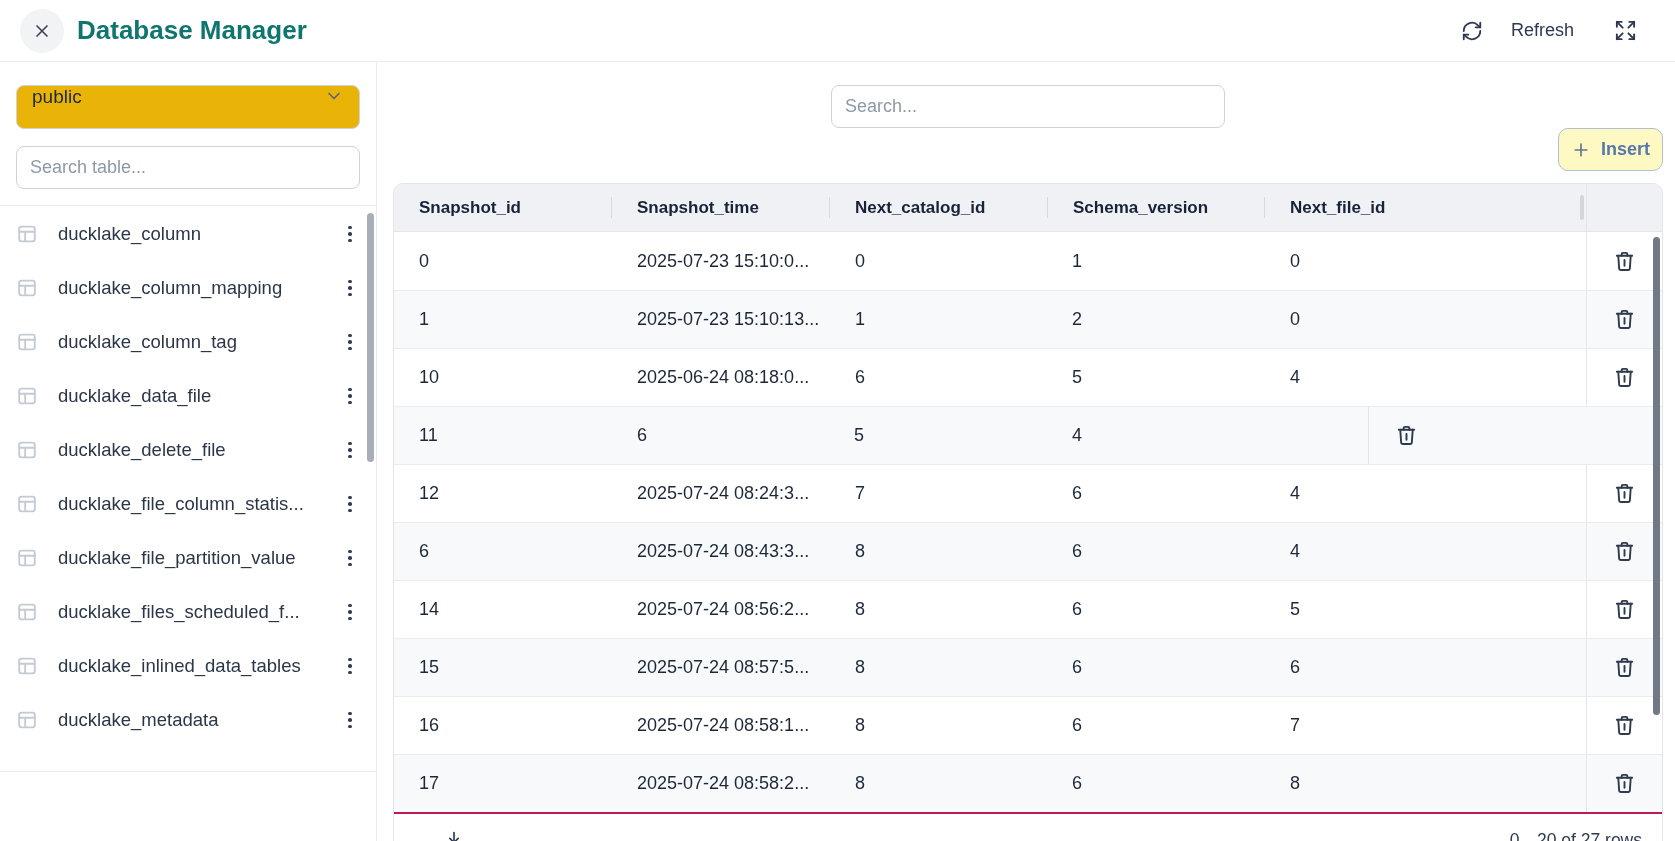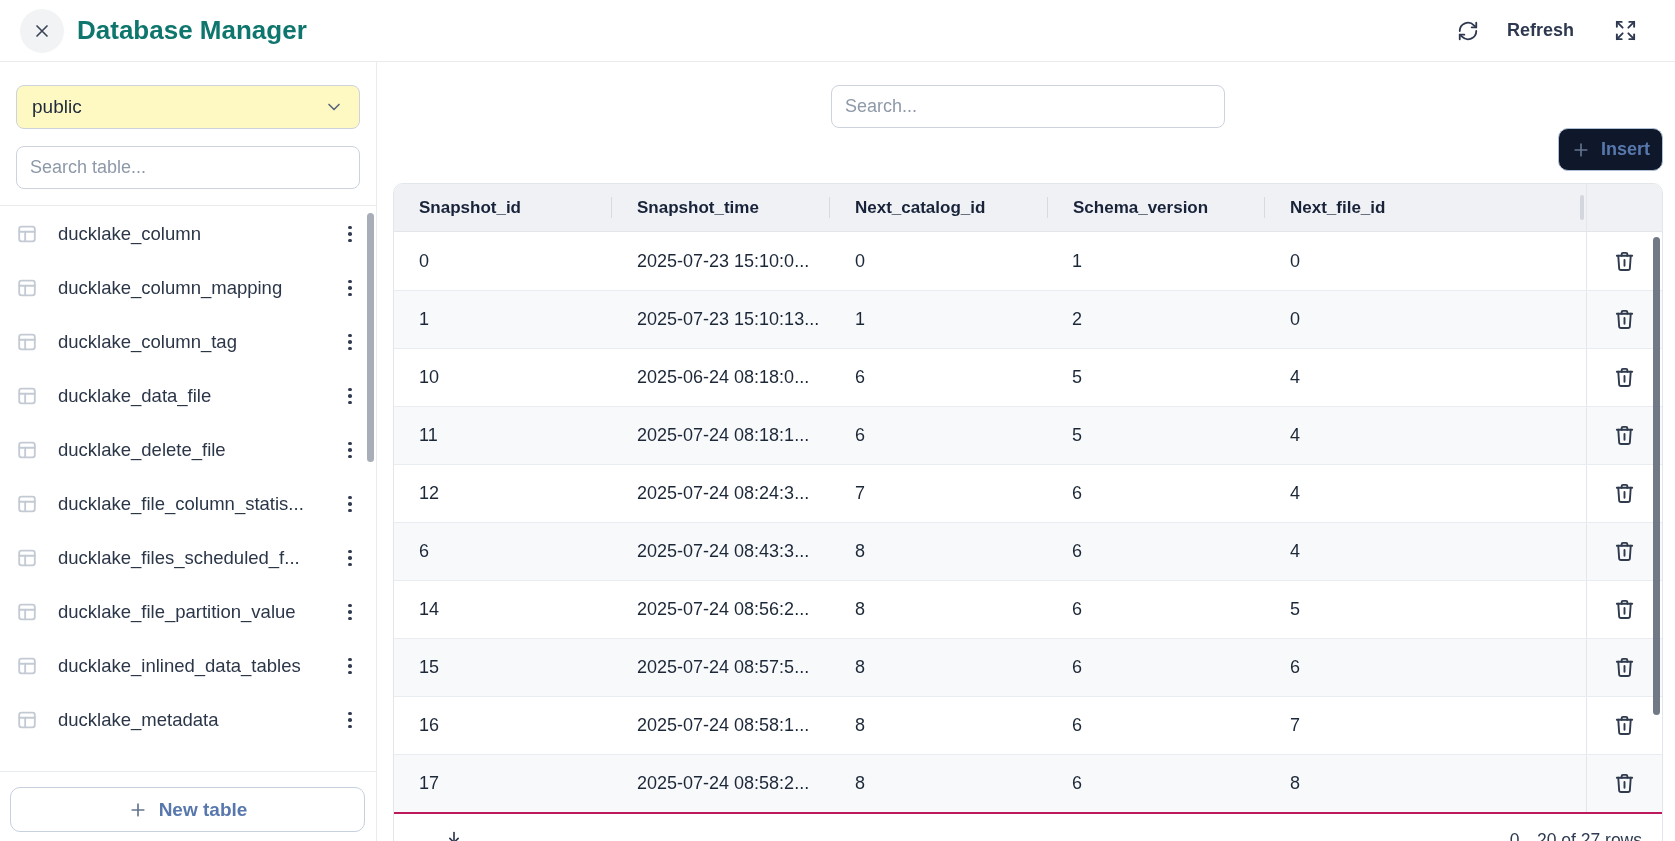--- a/index.html
+++ b/index.html
@@ -7,34 +7,34 @@
     font-family:"Liberation Sans", sans-serif; color:#1c2838; }
 
   
   .topbar { height:62px; display:flex; align-items:center; padding:0 38px 0 20px;
     border-bottom:1px solid #e9ecef; background:#fff; }
   .close-btn { width:44px; height:44px; border-radius:50%; background:#f1f3f4;
     border:none; display:flex; align-items:center; justify-content:center; cursor:pointer; color:#3a4456; flex:0 0 auto; }
   .page-title { font-size:26px; font-weight:700; color:#0f766e; margin-left:13px; }
   .topbar-right { margin-left:auto; display:flex; align-items:center; gap:40px; }
   .refresh-btn { display:flex; align-items:center; gap:28px; background:none; border:none;
-    font-family:inherit; font-size:18px; font-weight:700; color:#2e3950; cursor:pointer; }
+    font-family:inherit; font-size:18px; font-weight:400; color:#2e3950; cursor:pointer; }
   .fs-btn { background:none; border:none; color:#2e3950; cursor:pointer; display:flex; }
 
   .icon { display:block; fill:none; stroke:currentColor; stroke-width:2;
     stroke-linecap:round; stroke-linejoin:round; }
 
   
   .content { display:flex; height:779px; }
 
   
   .sidebar { width:377px; flex:0 0 377px; border-right:1px solid #e9ecef; position:relative;
     padding:23px 16px 0 16px; }
-  .schema-select { height:44px; border:1px solid #ccd3dd; border-radius:8px; background:#fef9c3;
-    display:flex; align-items:center; justify-content:space-between; padding:0 15px;
+  .schema-select { height:44px; border:1px solid #ccd3dd; border-radius:8px; background:#eab308;
+    display:flex; align-items:flex-start; justify-content:space-between; padding:0 15px;
     font-size:19px; color:#1e293b; cursor:pointer; }
   .schema-select .chev { color:#5a6779; }
   .tbl-search { margin-top:17px; width:100%; height:43px; border:1px solid #ccd3dd; border-radius:8px;
     padding:0 13px; font-family:inherit; font-size:18px; color:#1e293b; outline:none; }
   .tbl-search::placeholder { color:#8e99a8; }
   .side-divider { position:absolute; left:0; right:0; top:143px; border-top:1px solid #e9ecef; }
   .table-list { margin:18px 0 0 0; }
   .titem { height:54px; display:flex; align-items:center; gap:20px; cursor:pointer; }
   .titem .table-ic { color:#c3cad3; flex:0 0 auto; }
   .titem .tname { font-size:18.5px; color:#2b3648; white-space:nowrap; }
@@ -49,21 +49,21 @@
     font-family:inherit; font-size:19px; font-weight:700; color:#5878ad; }
   .new-table .plus { color:#64748f; }
 
   
   .main { flex:1; padding:23px 0 0 16px; }
   .main-top { display:flex; align-items:center; width:1270px;flex-direction:column; }
   .main-search { width:394px; height:43px; border:1px solid #ccd3dd; border-radius:8px;
     padding:0 13px; font-family:inherit; font-size:18px; color:#1e293b; outline:none; }
   .main-search::placeholder { color:#8e99a8; }
   .insert-btn { margin-left:auto; height:43px; width:105px; border:1px solid #aebfd8; border-radius:10px;
-    background:#0f172a; cursor:pointer; display:flex; align-items:center; justify-content:center; gap:10px;
+    background:#fef9c3; cursor:pointer; display:flex; align-items:center; justify-content:center; gap:10px;
     font-family:inherit; font-size:18px; font-weight:700; color:#5878ad; }
   .insert-btn .plus { color:#64748f; }
 
   .panel { position:relative; margin-top:12px; width:1270px; border:1px solid #e2e5ea;
     border-radius:10px; overflow:hidden; background:#fff; }
   .thead { display:flex; height:48px; background:#eff1f4; border-bottom:1px solid #e2e6ea; }
   .hcell { position:relative; display:flex; align-items:center; padding-left:25px;
     font-size:17px; font-weight:700; color:#18233a; }
   .hcell:not(.ca):not(.c4)::after { content:""; position:absolute; right:0; top:13px;
     width:1.5px; height:21px; background:#d7dbe1; }
@@ -213,34 +213,34 @@
             <i></i>
             <i></i>
           </span>
       </div>
       <div class="titem">
         <svg class="icon table-ic" width="22" height="22" viewBox="0 0 24 24">
             <rect x="3.5" y="4" width="17" height="16" rx="2.5"></rect>
             <path d="M3.5 9.5h17"></path>
             <path d="M10 9.5V20"></path>
           </svg>
+        <span class="tname">ducklake_file_partition_value</span>
+        <span class="kebab">
+            <i></i>
+            <i></i>
+            <i></i>
+          </span>
+      </div>
+      <div class="titem">
+        <svg class="icon table-ic" width="22" height="22" viewBox="0 0 24 24">
+            <rect x="3.5" y="4" width="17" height="16" rx="2.5"></rect>
+            <path d="M3.5 9.5h17"></path>
+            <path d="M10 9.5V20"></path>
+          </svg>
         <span class="tname">ducklake_files_scheduled_f...</span>
-        <span class="kebab">
-            <i></i>
-            <i></i>
-            <i></i>
-          </span>
-      </div>
-      <div class="titem">
-        <svg class="icon table-ic" width="22" height="22" viewBox="0 0 24 24">
-            <rect x="3.5" y="4" width="17" height="16" rx="2.5"></rect>
-            <path d="M3.5 9.5h17"></path>
-            <path d="M10 9.5V20"></path>
-          </svg>
-        <span class="tname">ducklake_file_partition_value</span>
         <span class="kebab">
             <i></i>
             <i></i>
             <i></i>
           </span>
       </div>
       <div class="titem">
         <svg class="icon table-ic" width="22" height="22" viewBox="0 0 24 24">
             <rect x="3.5" y="4" width="17" height="16" rx="2.5"></rect>
             <path d="M3.5 9.5h17"></path>
@@ -263,26 +263,20 @@
         <span class="kebab">
             <i></i>
             <i></i>
             <i></i>
           </span>
       </div>
     </div>
 
     <div class="side-thumb"></div>
     <div class="side-bottom-divider"></div>
-    <button class="new-table">
-      <svg class="icon plus" width="20" height="20" viewBox="0 0 24 24">
-          <path d="M12 5v14M5 12h14"></path>
-        </svg>
-      <span>New table</span>
-    </button>
   </aside>
 
   <section class="main">
     <div class="main-top">
       <input class="main-search" placeholder="Search..." style="">
       <button class="insert-btn">
         <svg class="icon plus" width="20" height="20" viewBox="0 0 24 24">
             <path d="M12 5v14M5 12h14"></path>
           </svg>
         <span>Insert</span>
@@ -348,21 +342,20 @@
                   <path d="M4 6h16"></path>
                   <path d="M9 6V4.5A1.5 1.5 0 0 1 10.5 3h3A1.5 1.5 0 0 1 15 4.5V6"></path>
                   <path d="M18.5 6l-.9 13a2 2 0 0 1-2 1.9H8.4a2 2 0 0 1-2-1.9L5.5 6"></path>
                   <path d="M12 10.5v6"></path>
                 </svg>
               </button>
           </div>
         </div>
         <div class="trow">
           <div class="cell c0">11</div>
-          <div class="cell c1">2025-07-24 08:18:1...</div>
           <div class="cell c2">6</div>
           <div class="cell c3">5</div>
           <div class="cell c4">4</div>
           <div class="cell ca">
             <button class="trash-btn">
                 <svg class="icon" width="23" height="23" viewBox="0 0 24 24">
                   <path d="M4 6h16"></path>
                   <path d="M9 6V4.5A1.5 1.5 0 0 1 10.5 3h3A1.5 1.5 0 0 1 15 4.5V6"></path>
                   <path d="M18.5 6l-.9 13a2 2 0 0 1-2 1.9H8.4a2 2 0 0 1-2-1.9L5.5 6"></path>
                   <path d="M12 10.5v6"></path>

